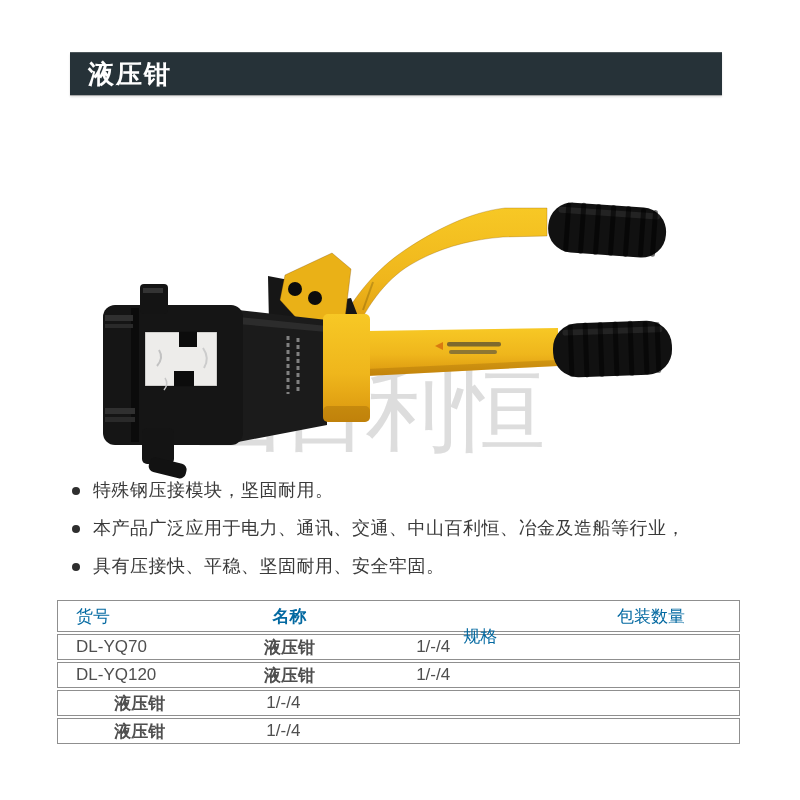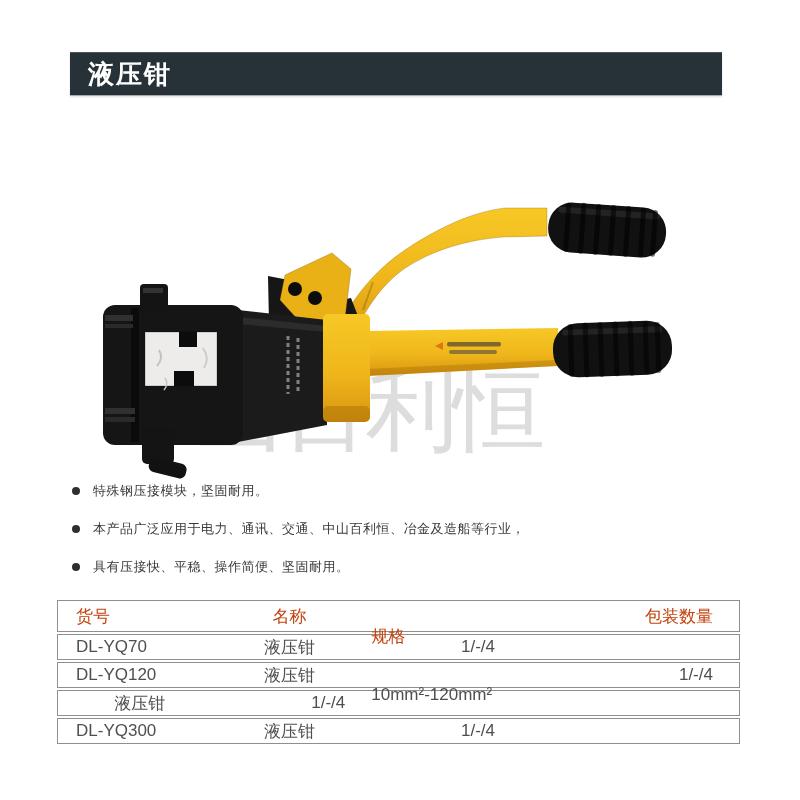--- a/index.html
+++ b/index.html
@@ -36,34 +36,34 @@
     font-size:92px;line-height:1.25;letter-spacing:-5px;
     color:var(--watermark);opacity:.55;font-weight:400;white-space:nowrap;
     user-select:none;
   }
   .tool-svg{position:absolute;left:95px;top:40px;z-index:2;}
 
   
   .features{position:absolute;left:72px;top:480px;width:660px;list-style:none;}
   .features li{display:flex;align-items:flex-start;margin-bottom:17px;}
   .dot{flex:0 0 8px;width:8px;height:8px;border-radius:50%;background:#2e2e2e;margin:7px 13px 0 0;}
-  .feature-text{font-size:13px;color:var(--text-dark);line-height:21px;letter-spacing:.5px;}
+  .feature-text{font-size:18px;color:var(--text-dark);line-height:21px;letter-spacing:.5px;}
 
   
   .spec-table{position:absolute;left:57px;top:600px;width:683px;}
   .t-row{
     display:flex;align-items:center;background:#ffffff;
     border:1px solid var(--table-border);margin-bottom:2px;height:26px;
     font-size:17px;color:var(--table-text);
   }
-  .t-row.head{height:32px;color:#c2410c;}
+  .t-row.head{height:32px;color:#0369a1;}
   .c1{flex:0 0 22%;text-align:left;padding-left:18px;}
-  .c2{flex:0 0 24%;text-align:center;}
-  .c3{flex:0 0 32%;margin-top:40px;}
-  .c4{flex:0 0 22%;text-align:right;padding-right:26px;}
+  .c2{flex:0 0 24%;text-align:center;font-weight:bold;}
+  .c3{flex:0 0 32%;text-align:center;margin-top:40px;}
+  .c4{flex:0 0 22%;text-align:center;padding-right:26px;}
 </style>
 </head>
 <body>
 
 <div class="page">
 
   <div class="banner">
     <span class="banner-title">液压钳</span>
   </div>
 
@@ -161,46 +161,44 @@
     <li>
       <span class="dot"></span>
       <span class="feature-text">特殊钢压接模块，坚固耐用。</span>
     </li>
     <li>
       <span class="dot"></span>
       <span class="feature-text">本产品广泛应用于电力、通讯、交通、中山百利恒、冶金及造船等行业，</span>
     </li>
     <li>
       <span class="dot"></span>
-      <span class="feature-text">具有压接快、平稳、操作简便、坚固耐用。</span>
+      <span class="feature-text">具有压接快、平稳、坚固耐用、安全牢固。</span>
     </li>
   </ul>
 
   <div class="spec-table">
     <div class="t-row head">
       <span class="c1">货号</span>
       <span class="c2">名称</span>
       <span class="c3">规格</span>
       <span class="c4">包装数量</span>
     </div>
     <div class="t-row">
       <span class="c1">DL-YQ70</span>
       <span class="c2">液压钳</span>
       <span class="c4">1/-/4</span>
     </div>
     <div class="t-row">
       <span class="c1">DL-YQ120</span>
       <span class="c2">液压钳</span>
-      <span class="c3">10mm²-120mm²</span>
-      <span class="c4">1/-/4</span>
-    </div>
-    <div class="t-row">
-      <span class="c2">液压钳</span>
-      <span class="c4">1/-/4</span>
-    </div>
-    <div class="t-row">
-      <span class="c1">DL-YQ300</span>
+      <span class="c4">1/-/4</span>
+    </div>
+    <div class="t-row">
+      <span class="c2">液压钳</span>
+      <span class="c4">1/-/4</span>
+    </div>
+    <div class="t-row">
       <span class="c2">液压钳</span>
       <span class="c4">1/-/4</span>
     </div>
   </div>
 
 </div>
 
 </body></html>

